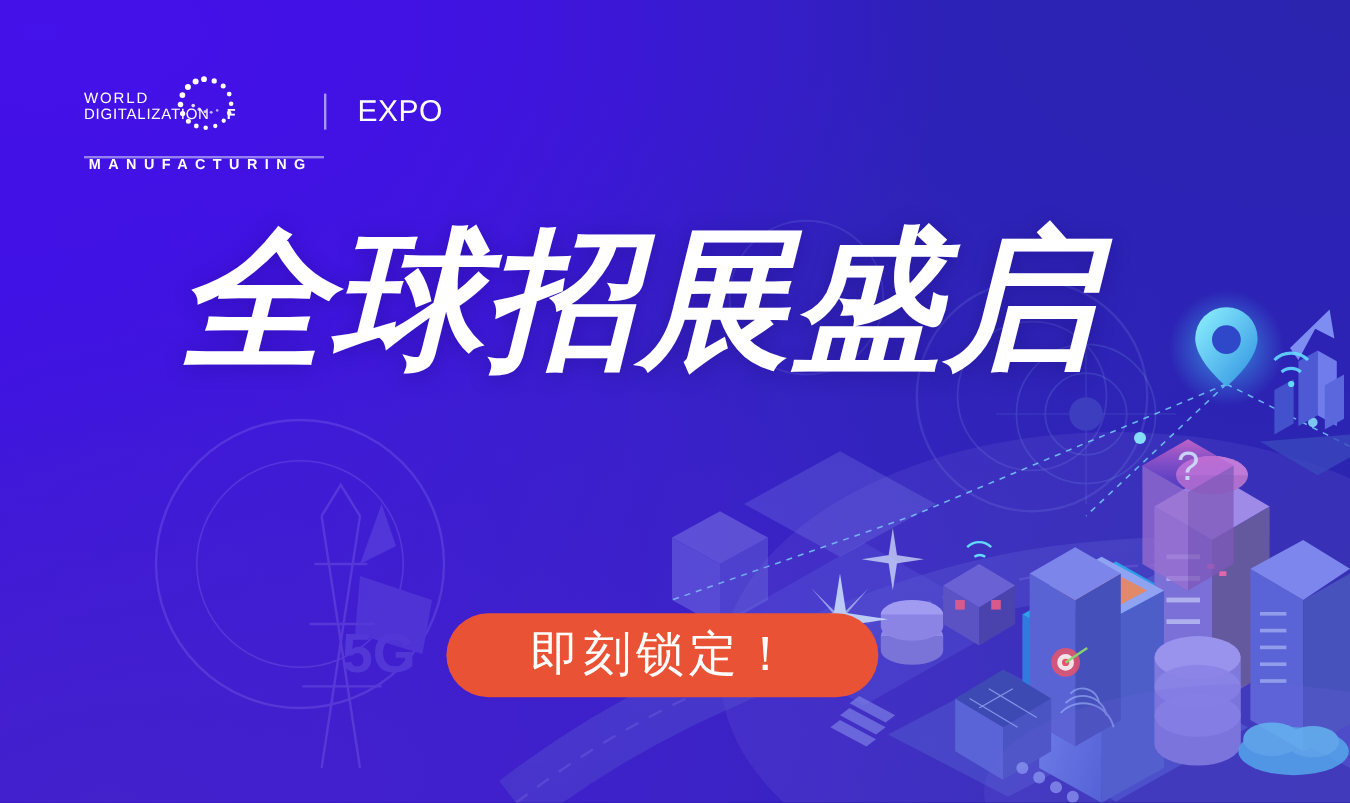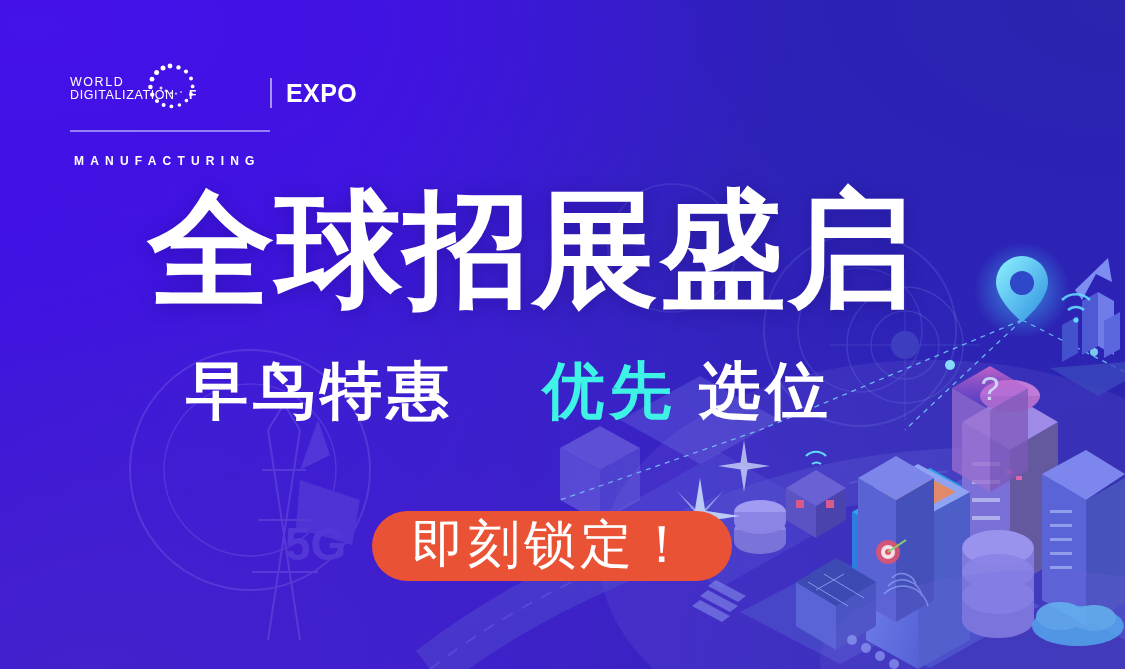--- a/index.html
+++ b/index.html
@@ -22,46 +22,46 @@
 
   
   .logo{position:absolute;left:70px;top:62px;width:222px;height:100px;}
   .logo-top{position:relative;height:56px;}
   .logo-words{position:absolute;left:0;top:14px;color:#fff;line-height:1.02;}
   .logo-words .l1{font-size:12.5px;font-weight:400;letter-spacing:1.55px;}
   .logo-words .l2{font-size:12.5px;font-weight:400;letter-spacing:.62px;}
   .logo-f{position:absolute;left:119px;top:26px;color:#fff;font-size:12px;font-weight:700;}
   .logo-ring{position:absolute;left:72px;top:-2px;width:56px;height:56px;}
   .logo-divider{position:absolute;left:200px;top:16px;width:1.6px;height:30px;background:#b9aefb;opacity:.85;}
-  .logo-expo{position:absolute;left:216px;top:16px;color:#fff;font-size:25px;font-weight:700;letter-spacing:.4px;line-height:30px;}
+  .logo-expo{position:absolute;left:228px;top:16px;color:#fff;font-size:25px;font-weight:400;letter-spacing:.4px;line-height:30px;}
   .logo-rule{position:absolute;left:0;top:68px;width:200px;height:1.6px;background:#a99cf6;opacity:.8;}
-  .logo-sub{position:absolute;left:4px;top:92px;color:#fff;font-size:12px;font-weight:700;letter-spacing:6.2px;}
+  .logo-sub{position:absolute;left:4px;top:68px;color:#fff;font-size:12px;font-weight:700;letter-spacing:6.2px;}
 
   
   .headline{
     position:absolute;left:148px;top:183px;
-    color:#fff;font-size:126px;font-weight:700;
+    color:#fff;font-size:126px;font-weight:700;font-style:italic;
     letter-spacing:2px;line-height:1.06;white-space:nowrap;
     text-shadow:0 3px 18px rgba(20,6,96,.30);
   }
   .subhead{
     position:absolute;left:186px;top:358px;
     font-size:62px;font-weight:700;line-height:1.06;
     color:#fff;letter-spacing:5px;white-space:nowrap;
   }
   .subhead .gap{display:inline-block;width:44px;}
   .subhead .hl{color:#3ef3e6;}
 
   
   .cta{
     position:absolute;left:372px;top:511px;
     width:360px;height:70px;border-radius:35px;
     background:#ea5236;
     display:flex;align-items:center;justify-content:center;
-    color:#fff;font-size:52px;font-weight:500;letter-spacing:4px;
+    color:#fff;font-size:40px;font-weight:500;letter-spacing:4px;
     cursor:pointer;border:0;padding:0 0 3px 0;
     font-family:"Liberation Sans","DejaVu Sans",sans-serif;
   }
 </style>
 </head>
 <body>
 
 <div class="banner">
 
   <div class="bg-art">
@@ -364,22 +364,16 @@
       <div class="logo-f">F</div>
       <div class="logo-divider"></div>
       <div class="logo-expo">EXPO</div>
     </div>
     <div class="logo-rule"></div>
     <div class="logo-sub">MANUFACTURING</div>
   </div>
 
   <div class="headline">全球招展盛启</div>
 
-  <div class="subhead">
-    <span>早鸟特惠</span>
-    <span class="gap"></span>
-    <span class="hl">优先</span>
-    <span>选位</span>
-  </div>
 
   <button class="cta">即刻锁定！</button>
 
 </div>
 
 </body></html>

